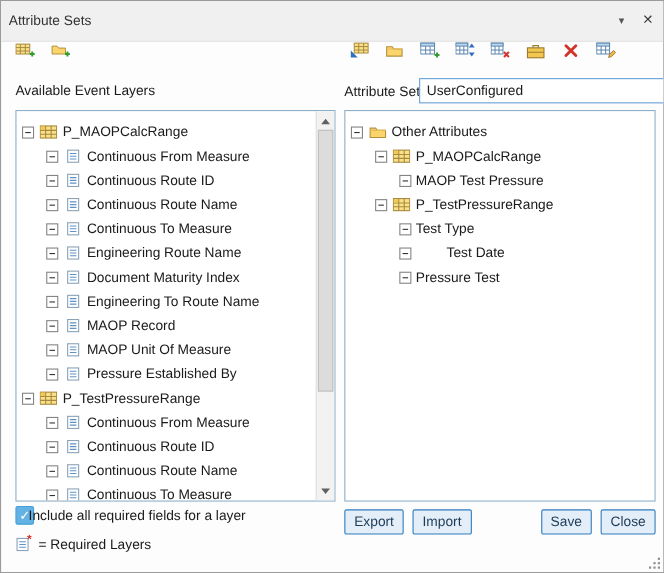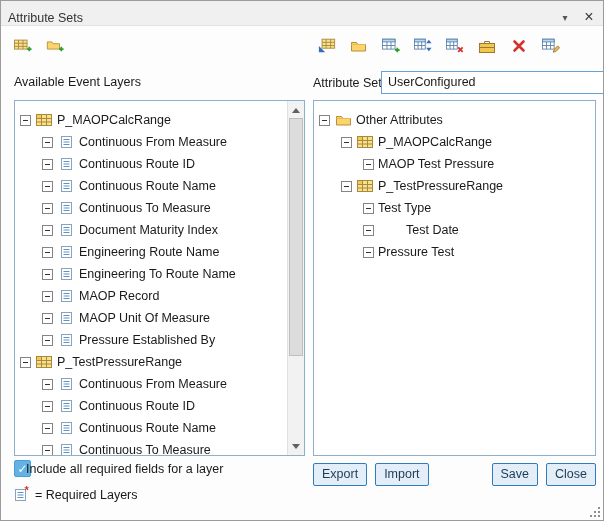--- a/index.html
+++ b/index.html
@@ -1,20 +1,20 @@
 <!DOCTYPE html>
 <html><head>
 <meta charset="utf-8">
 <style>
   html,body{margin:0;padding:0;background:#ffffff;}
   .dialog{position:relative;width:604px;height:521px;background:#fdfdfd;border:1px solid #9b9b9b;
           font-family:"Liberation Sans","DejaVu Sans",sans-serif;font-size:12.5px;color:#1a1a1a;
           box-sizing:border-box;overflow:hidden;}
-  .titlebar{position:absolute;top:0;left:0;right:0;height:25px;background:#f0f0f0;border-bottom:1px solid #e3e3e3;
-            display:flex;align-items:flex-end;justify-content:space-between;padding:0 7px;box-sizing:border-box;}
+  .titlebar{position:absolute;top:0;left:0;right:0;height:37px;background:#f0f0f0;border-bottom:1px solid #e3e3e3;
+            display:flex;align-items:center;justify-content:space-between;padding:0 7px;box-sizing:border-box;}
   .title{font-size:12.5px;color:#333;}
   .tb-btns{display:flex;align-items:center;gap:10px;}
   .tb-btn{display:flex;align-items:center;justify-content:center;width:14px;height:16px;color:#3a3a3a;cursor:default;}
   .tb-btn.menu{font-size:10px;color:#555;}
   .tb-btn.close{font-size:16px;}
 
   .toolbar-group{position:absolute;top:33px;display:flex;gap:9px;}
   #toolbar-left{left:10px;}
   #toolbar-right{left:314px;}
   .toolbar-btn{width:23px;height:23px;display:flex;align-items:center;justify-content:center;border-radius:2px;}
@@ -250,33 +250,33 @@
         <div class="tree-row" style="padding-left: 27px;">
           <span class="expander">
             <span class="hline"></span>
           </span>
           <span class="svgicon">
             <svg width="13" height="14" viewBox="0 0 13 14">
               <rect x="1.5" y="1.5" width="10" height="11" fill="#ffffff" stroke="#8aa3b8"></rect>
               <path d="M3.5 4.5h6 M3.5 7h6 M3.5 9.5h6" stroke="#5e93c8" fill="none"></path>
             </svg>
           </span>
+          <span class="tree-label">Engineering Route Name</span>
+        </div>
+        <div class="tree-row" style="padding-left: 27px;">
+          <span class="expander">
+            <span class="hline"></span>
+          </span>
+          <span class="svgicon">
+            <svg width="13" height="14" viewBox="0 0 13 14">
+              <rect x="1.5" y="1.5" width="10" height="11" fill="#ffffff" stroke="#8aa3b8"></rect>
+              <path d="M3.5 4.5h6 M3.5 7h6 M3.5 9.5h6" stroke="#5e93c8" fill="none"></path>
+            </svg>
+          </span>
           <span class="tree-label">Document Maturity Index</span>
-        </div>
-        <div class="tree-row" style="padding-left: 27px;">
-          <span class="expander">
-            <span class="hline"></span>
-          </span>
-          <span class="svgicon">
-            <svg width="13" height="14" viewBox="0 0 13 14">
-              <rect x="1.5" y="1.5" width="10" height="11" fill="#ffffff" stroke="#8aa3b8"></rect>
-              <path d="M3.5 4.5h6 M3.5 7h6 M3.5 9.5h6" stroke="#5e93c8" fill="none"></path>
-            </svg>
-          </span>
-          <span class="tree-label">Engineering Route Name</span>
         </div>
         <div class="tree-row" style="padding-left: 27px;">
           <span class="expander">
             <span class="hline"></span>
           </span>
           <span class="svgicon">
             <svg width="13" height="14" viewBox="0 0 13 14">
               <rect x="1.5" y="1.5" width="10" height="11" fill="#ffffff" stroke="#8aa3b8"></rect>
               <path d="M3.5 4.5h6 M3.5 7h6 M3.5 9.5h6" stroke="#5e93c8" fill="none"></path>
             </svg>

